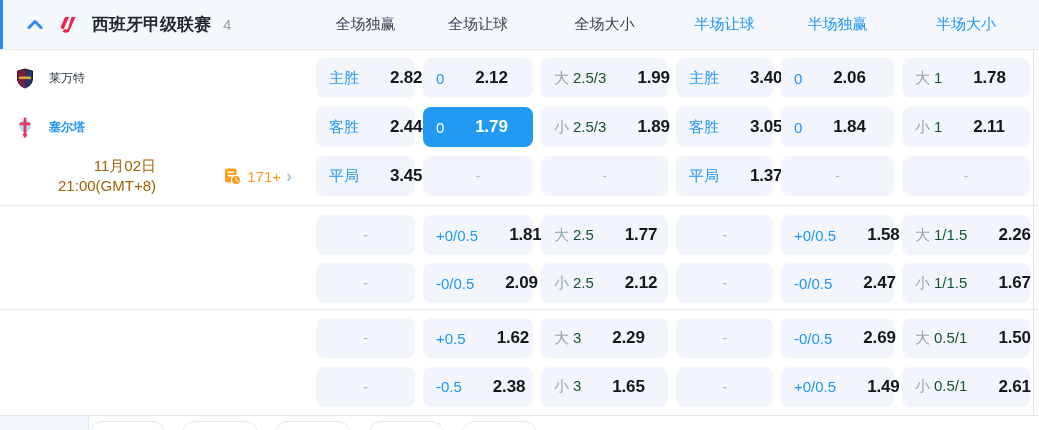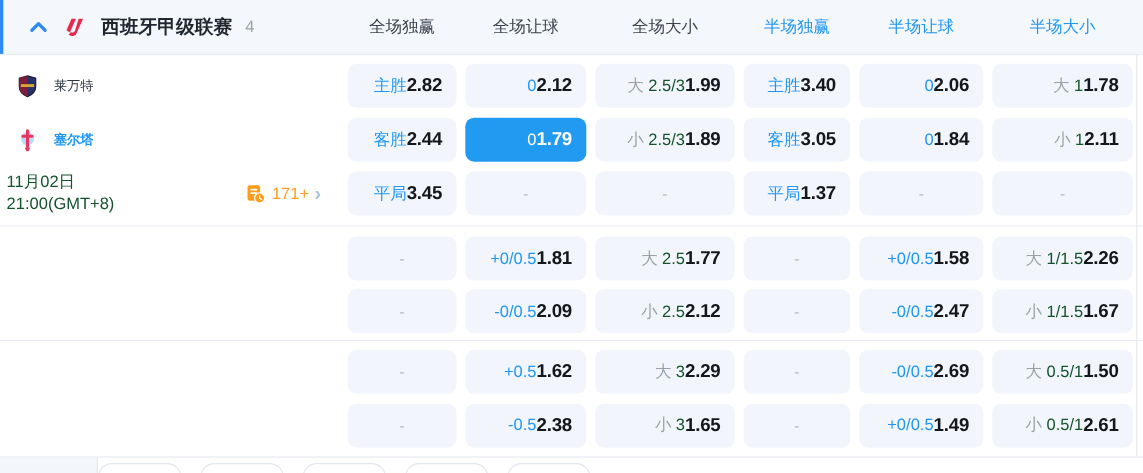--- a/index.html
+++ b/index.html
@@ -30,41 +30,41 @@
   .odds-section {
     display:grid; grid-template-columns:308px 99px 110px 127px 97px 113px 128px;
     column-gap:8px; align-items:start;
   }
   .sec-1 { height:155px; padding:8px 0 9px; row-gap:9px; }
   .sec-2 { height:105px; padding:9px 0 8px; row-gap:8px; border-bottom:1px solid #e7ecf2; border-top:1px solid #e7ecf2;}
   .sec-3 { height:105px; padding:8px 0 8px; row-gap:8px; }
 
   .cell {
     height:40px; border-radius:8px; background:#f2f6fc;
-    display:flex; align-items:center; justify-content:flex-end;
+    display:flex; align-items:center; justify-content:flex-start;
     padding:0 13px; font-size:15px; cursor:pointer;
   }
   .cell .lbl { color:#2196f3; white-space:nowrap; }
   .cell .side { color:#98a1ac; font-style:normal; margin-right:4px; }
   .cell .line { color:#14532d; font-weight:400; }
-  .cell .val { color:#14171c; font-weight:700; font-size:17px; letter-spacing:-0.2px; }
+  .cell .val { color:#14171c; font-weight:700; font-size:17px; letter-spacing:-0.2px;margin-left:31px; }
   .cell.dash { justify-content:center; cursor:default; }
   .cell .dash-char { color:#aeb6c2; font-size:14px; }
   .cell.selected { background:#219af2; }
   .cell.selected .lbl, .cell.selected .line, .cell.selected .side, .cell.selected .val { color:#ffffff; }
   .info-spacer { height:40px; }
 
   
   .match-info { grid-row:1 / 4; display:flex; flex-direction:column; row-gap:9px; }
   .team-row { height:40px; display:flex; align-items:center; gap:14px; padding-left:14px; cursor:pointer; }
   .team-name { font-size:12px; color:#2c3540; }
   .team-row.away .team-name { color:#2196f3; font-weight:700; }
   .crest { width:21px; height:21px; display:flex; align-items:center; justify-content:center; }
   .meta-row { height:40px; display:flex; align-items:center; justify-content:space-between; padding:0 16px 0 6px; }
-  .datetime { text-align:left; font-size:15px; color:#14532d; line-height:1.35; width:150px; }
+  .datetime { text-align:right; font-size:15px; color:#a16207; line-height:1.35; width:150px; }
   .more-markets { display:flex; align-items:center; gap:5px; cursor:pointer; }
   .more-markets .count { color:#ff9d1b; font-size:15px; }
   .more-markets .chev { color:#a9c4dd; font-size:18px; line-height:1; font-weight:700; }
 
   
   .bottom-strip {
     position:absolute; left:0; right:0; bottom:0; height:15px;
     border-top:1px solid #e3e8ee; background:#fff; display:flex; overflow:hidden;
   }
   .bottom-left-box {
@@ -96,22 +96,22 @@
           <path d="M13.5 2 L17.5 2 L11 16.5 Q7.5 19 4.5 16.5 L6.5 14 Q8.5 15.5 10 13.5 Z" fill="#e8274b"></path>
         </svg>
       </span>
       <span class="league-name">西班牙甲级联赛</span>
       <span class="league-count">4</span>
     </div>
 
   <div class="col-head">全场独赢</div>
       <div class="col-head">全场让球</div>
       <div class="col-head">全场大小</div>
+      <div class="col-head half">半场让球</div>
       <div class="col-head half">半场独赢</div>
-      <div class="col-head half">半场让球</div>
       <div class="col-head half">半场大小</div>
     </div>
 
   <div class="odds-section sec-1">
     <div class="match-info">
       <div class="team-row">
         <span class="crest">
           <svg width="20" height="21" viewBox="0 0 20 21">
             <defs>
                 <clipPath id="shieldL">

